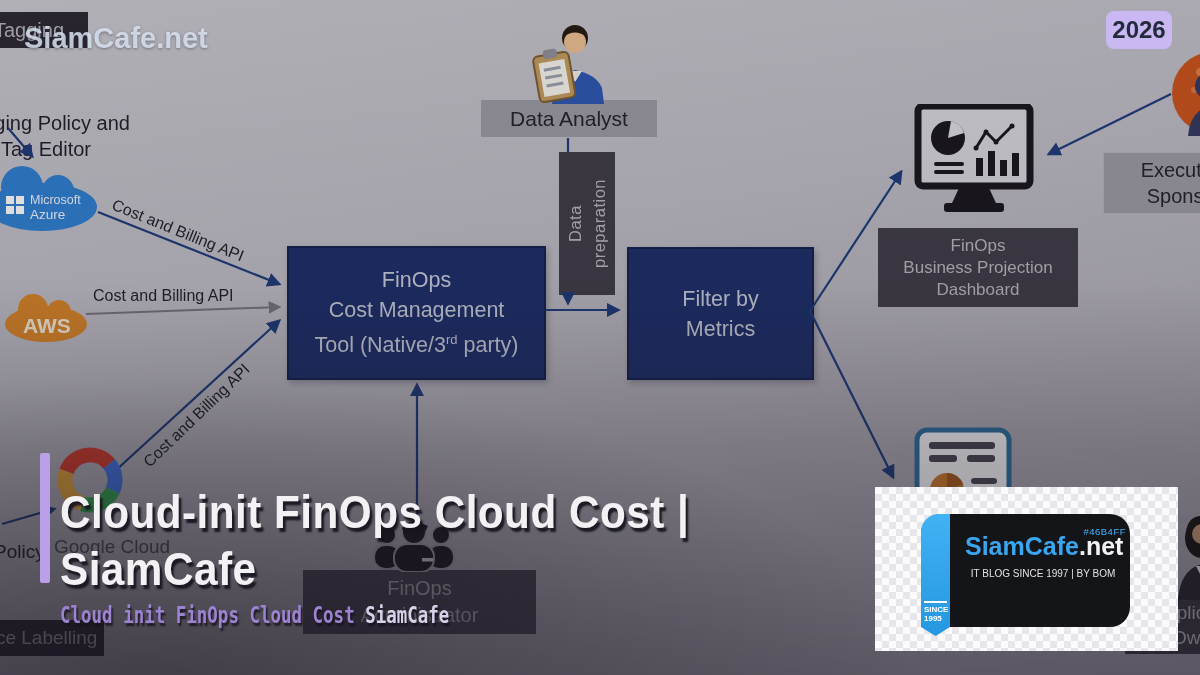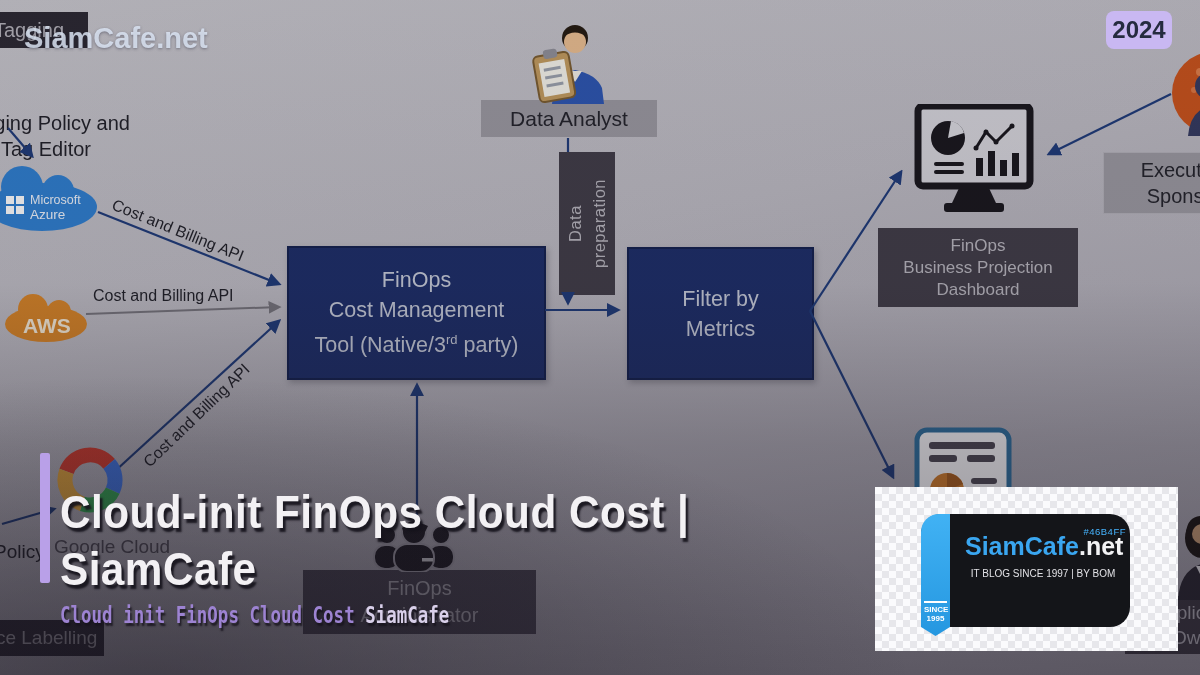--- a/index.html
+++ b/index.html
@@ -41,21 +41,21 @@
   .subtitle .lite{color:#d9d0ea;}
   
   .logopanel{left:875px;top:487px;width:303px;height:164px;background-color:#fbfbfd;
      background-image:linear-gradient(45deg,#e7e7eb 25%,transparent 25%,transparent 75%,#e7e7eb 75%),
                       linear-gradient(45deg,#e7e7eb 25%,transparent 25%,transparent 75%,#e7e7eb 75%);
      background-size:14px 14px;background-position:0 0,7px 7px;}
   .card{left:46px;top:27px;width:209px;height:113px;background:#141519;border-radius:20px;}
   .ribbon{left:46px;top:27px;width:29px;height:122px;background:linear-gradient(180deg,#41b2f4,#2597e0);
           border-radius:18px 0 0 0;
           clip-path:polygon(0 0,100% 0,100% calc(100% - 9px),50% 100%,0 calc(100% - 9px));}
-  .since{position:absolute;bottom:13px;left:3px;right:3px;text-align:center;color:#fff;
+  .since{position:absolute;bottom:13px;left:3px;right:3px;color:#fff;
          font-size:8px;line-height:9px;font-weight:bold;border-top:2px solid #fff;padding-top:2px;}
   .cardcontent{left:90px;top:36px;width:156px;text-align:center;}
   .hexlabel{text-align:right;font-size:9.5px;font-weight:normal;color:#46b4ff;letter-spacing:.5px;padding-right:4px;}
   .brand{margin-top:9px;font-size:25px;font-weight:bold;white-space:nowrap;}
   .brand .b1{color:#3aa6f0;} .brand .b2{color:#f2f2f4;}
   .tagline{margin-top:7px;font-size:10px;font-weight:normal;color:#e2e2e6;white-space:nowrap;}
 </style>
 </head>
 <body>
 
@@ -255,21 +255,21 @@
     </svg>
   </div>
 
   <div class="dim"></div>
 
   <div class="top">
 
     <div class="abs watermark">SiamCafe.net</div>
 
     <div class="abs badge2026">
-      <span>2024</span>
+      <span>2026</span>
     </div>
 
     <div class="abs accentbar"></div>
 
     <div class="abs title" style="top:484px;">Cloud-init FinOps Cloud Cost |</div>
     <div class="abs title" style="top:541px;">SiamCafe</div>
 
     <div class="abs subtitle"><span>Cloud init FinOps Cloud Cost </span><span class="lite">SiamCafe</span></div>
 
     <div class="abs logopanel">

